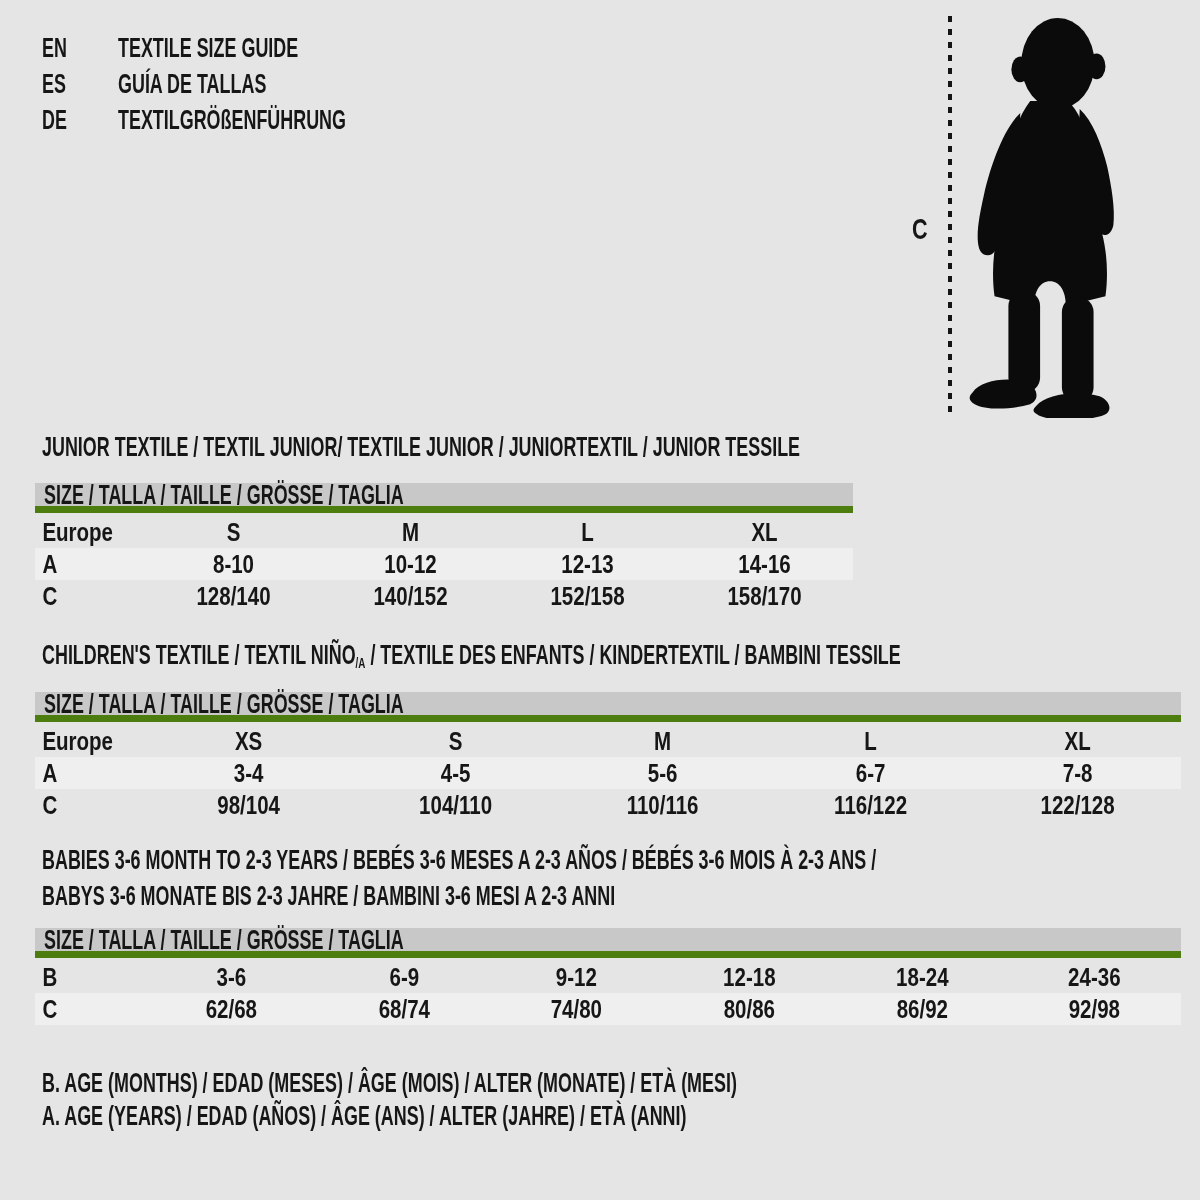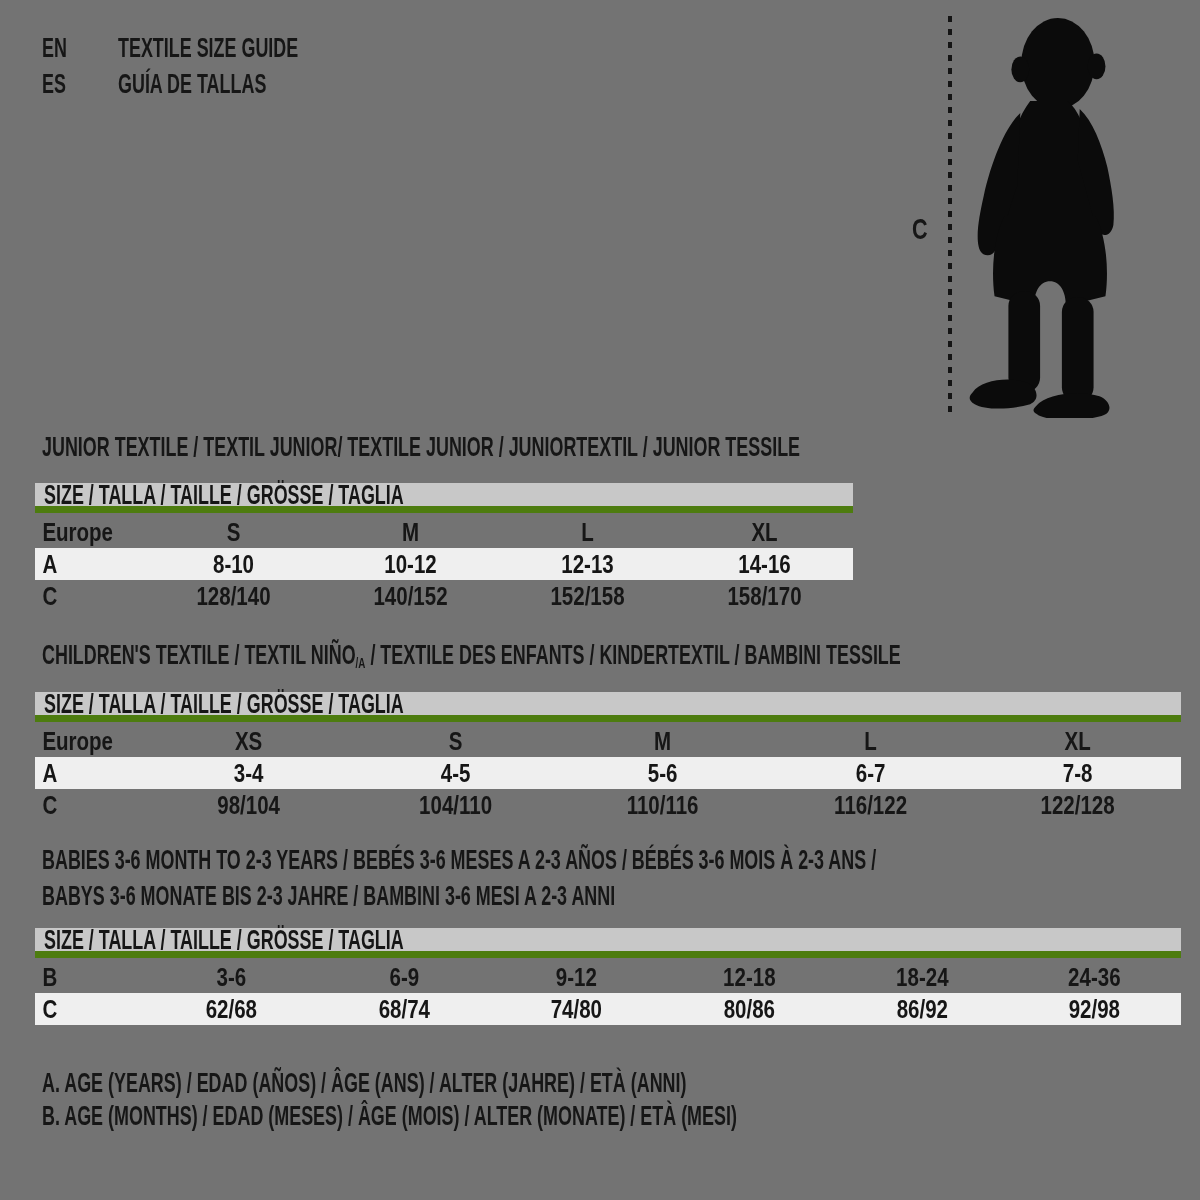--- a/index.html
+++ b/index.html
@@ -4,21 +4,21 @@
 <style>
   * { margin:0; padding:0; box-sizing:border-box; }
   html,body { background:#ffffff; }
   body {
     width:1200px; height:1200px;
     font-family:"Liberation Sans", sans-serif;
     color:#161616;
     position:relative;
     overflow:hidden;
   }
-  #canvas { position:absolute; left:0; top:0; width:1200px; height:1200px; background:#737373; }
+  #canvas { position:absolute; left:0; top:0; width:1200px; height:1200px; background:#e5e5e5; }
 
   
   .cond {
     font-size:28px; font-weight:700; line-height:28px;
     white-space:nowrap;
     transform:scaleX(0.64); transform-origin:0 50%;
   }
 
   
   .lang-block { position:absolute; left:42px; top:30px; }
@@ -76,20 +76,26 @@
       <div class="lang-code">
           <div class="lang-text">EN</div>
         </div>
       <div class="lang-text">TEXTILE SIZE GUIDE</div>
     </div>
     <div class="lang-row">
       <div class="lang-code">
           <div class="lang-text">ES</div>
         </div>
       <div class="lang-text">GUÍA DE TALLAS</div>
+    </div>
+    <div class="lang-row">
+      <div class="lang-code">
+          <div class="lang-text">DE</div>
+        </div>
+      <div class="lang-text">TEXTILGRÖßENFÜHRUNG</div>
     </div>
   </div>
 
   <div class="measure-line"></div>
   <div class="measure-label">C</div>
   <svg class="baby" viewBox="0 0 180 410" width="180" height="406" aria-hidden="true">
     <g fill="#0b0b0b">
       <ellipse cx="98" cy="52" rx="37" ry="46"></ellipse>
       <ellipse cx="60" cy="58" rx="9" ry="13"></ellipse>
       <ellipse cx="137" cy="55" rx="9" ry="13"></ellipse>
@@ -184,20 +190,20 @@
       <div class="cell">68/74</div>
       <div class="cell">74/80</div>
       <div class="cell">80/86</div>
       <div class="cell">86/92</div>
       <div class="cell">92/98</div>
     </div>
   </div>
 
   <div class="legend">
     <div class="legend-line">
+      <span class="cond">B. AGE (MONTHS) / EDAD (MESES) / ÂGE (MOIS) / ALTER (MONATE) / ETÀ (MESI)</span>
+    </div>
+    <div class="legend-line">
       <span class="cond">A. AGE (YEARS) / EDAD (AÑOS) / ÂGE (ANS) / ALTER (JAHRE) / ETÀ (ANNI)</span>
     </div>
-    <div class="legend-line">
-      <span class="cond">B. AGE (MONTHS) / EDAD (MESES) / ÂGE (MOIS) / ALTER (MONATE) / ETÀ (MESI)</span>
-    </div>
   </div>
 
 </div>
 
 </body></html>

